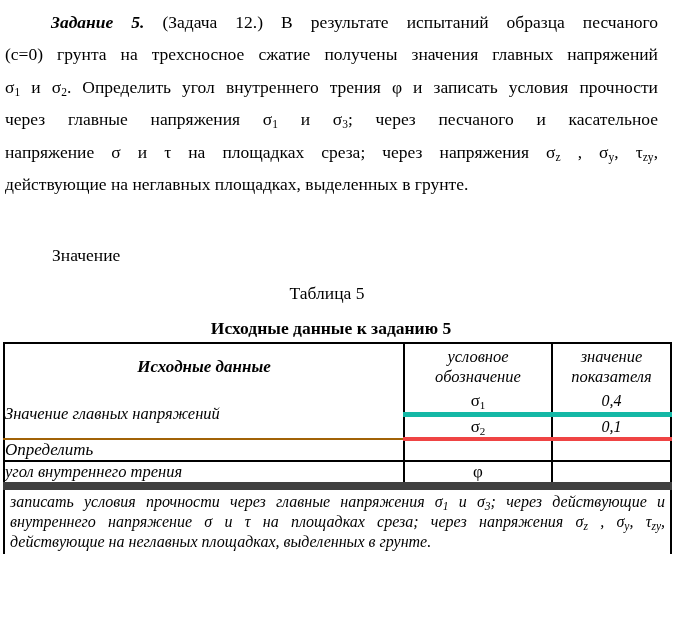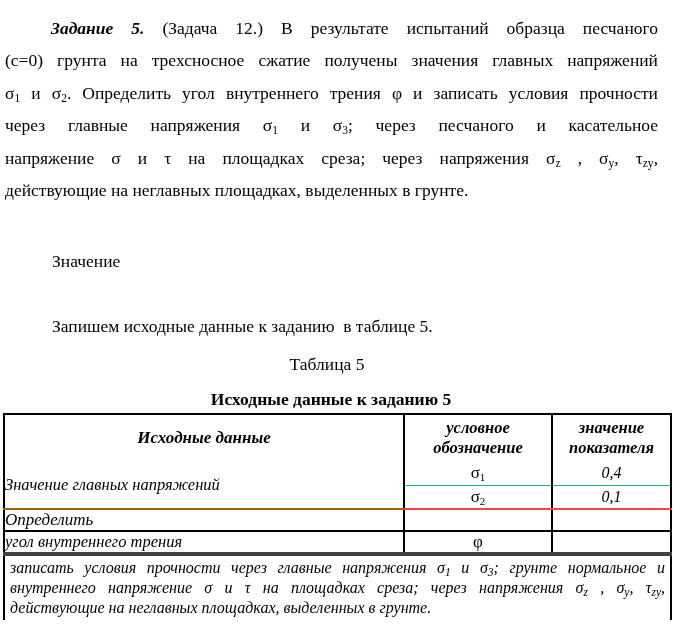--- a/index.html
+++ b/index.html
@@ -3,21 +3,21 @@
 <meta charset="utf-8">
 <style>
   html, body { margin: 0; padding: 0; }
   body {
     width: 676px; height: 638px;
     background: #ffffff;
     color: #000000;
     font-family: "Liberation Serif", "DejaVu Serif", serif;
     overflow: hidden;
   }
-  .doc { padding-top: 12px; width: 662px; }
+  .doc { padding-top: 6px; width: 662px; }
 
   
   .para1 {
     margin: 0 4px 0 5px;
     font-size: 17.5px;
   }
   .para1 .jline {
     line-height: 32.4px;
     text-align: justify;
     text-align-last: justify;
@@ -76,44 +76,44 @@
   .r-s1   { height: 24px; }
   .r-s2   { height: 24px; }
   .r-det  { height: 19px; }
   .r-phi  { height: 23px; }
 
   .h-main {
     font-weight: bold; font-style: italic;
     text-align: center; font-size: 17px;
   }
   .h {
-    font-weight: bold; font-style: italic;
+    font-weight: normal; font-style: italic;
     text-align: center; font-size: 16.5px; line-height: 20px;
   }
   .lab {
     font-style: italic; font-size: 16.5px;
     text-align: left; padding-left: 6px;
     border-bottom: 2px solid #a16207;
   }
   .lab2 {
     font-style: italic; font-size: 16.5px;
     text-align: left; padding-left: 6px;
   }
   .det {
     font-weight: normal; font-style: italic;
     font-size: 17px;
   }
   .sym { text-align: center; font-size: 17px; }
   .sym .seg-sub { font-size: 11px; vertical-align: -3px; }
   .val { font-style: italic; text-align: center; font-size: 16px; }
 
-  .bline { border-bottom: 1px solid #14b8a6; margin-top: 12px; }
-  .r-s2 td { border-bottom: 2px solid #ef4444; }
+  .bline { border-bottom: 5px solid #14b8a6; margin-top: 12px; }
+  .r-s2 td { border-bottom: 4px solid #ef4444; }
   .r-det td { border-bottom: 2px solid #000; }
-  .r-phi td { border-bottom: 4px solid #404040; }
+  .r-phi td { border-bottom: 8px solid #404040; }
 
   td.note {
     height: 62px;
     font-style: italic; font-size: 16px;
     vertical-align: top;
     padding: 2px 5px 0 5px;
   }
   .note .jline {
     line-height: 20px;
     text-align: justify;
@@ -130,21 +130,20 @@
     <div class="jline first"><span class="seg-b seg-i">Задание 5.</span><span> (Задача 12.) В результате испытаний образца песчаного</span></div>
     <div class="jline"><span>(с=0) грунта на трехсносное сжатие получены значения главных напряжений</span></div>
     <div class="jline"><span>σ</span><span class="seg-sub">1</span><span> и σ</span><span class="seg-sub">2</span><span>. Определить угол внутреннего трения φ и записать условия прочности</span></div>
     <div class="jline"><span>через главные напряжения σ</span><span class="seg-sub">1</span><span> и σ</span><span class="seg-sub">3</span><span>; через песчаного и касательное</span></div>
     <div class="jline"><span>напряжение σ и τ на площадках среза; через напряжения σ</span><span class="seg-sub">z</span><span> , σ</span><span class="seg-sub">y</span><span>, τ</span><span class="seg-sub">zy</span><span>,</span></div>
     <div class="jline last"><span>действующие на неглавных площадках, выделенных в грунте.</span></div>
   </div>
 
   <div class="solution">Значение</div>
 
-  <div class="intro">Запишем исходные данные к заданию &nbsp;в таблице 5.</div>
 
   <div class="tbl-label">Таблица 5</div>
 
   <div class="tbl-title">Исходные данные к заданию 5</div>
 
   <table class="data-table">
     <colgroup>
       <col class="col1">
         <col class="col2">
         <col class="col3">
@@ -169,21 +168,21 @@
         <td class="c2"></td>
         <td class="c3"></td>
       </tr>
       <tr class="r-phi">
         <td class="lab2">угол внутреннего трения</td>
         <td class="c2 sym">φ</td>
         <td class="c3 val"></td>
       </tr>
       <tr class="r-note">
         <td class="note" colspan="3">
-          <div class="jline"><span>записать условия прочности через главные напряжения σ</span><span class="seg-sub">1</span><span> и σ</span><span class="seg-sub">3</span><span>; грунте нормальное и</span></div>
+          <div class="jline"><span>записать условия прочности через главные напряжения σ</span><span class="seg-sub">1</span><span> и σ</span><span class="seg-sub">3</span><span>; через действующие и</span></div>
           <div class="jline"><span>внутреннего напряжение σ и τ на площадках среза; через напряжения σ</span><span class="seg-sub">z</span><span> , σ</span><span class="seg-sub">y</span><span>, τ</span><span class="seg-sub">zy</span><span>,</span></div>
           <div class="jline last"><span>действующие на неглавных площадках, выделенных в грунте.</span></div>
         </td>
       </tr>
     </tbody>
   </table>
 
 </div>
 
 </body></html>

